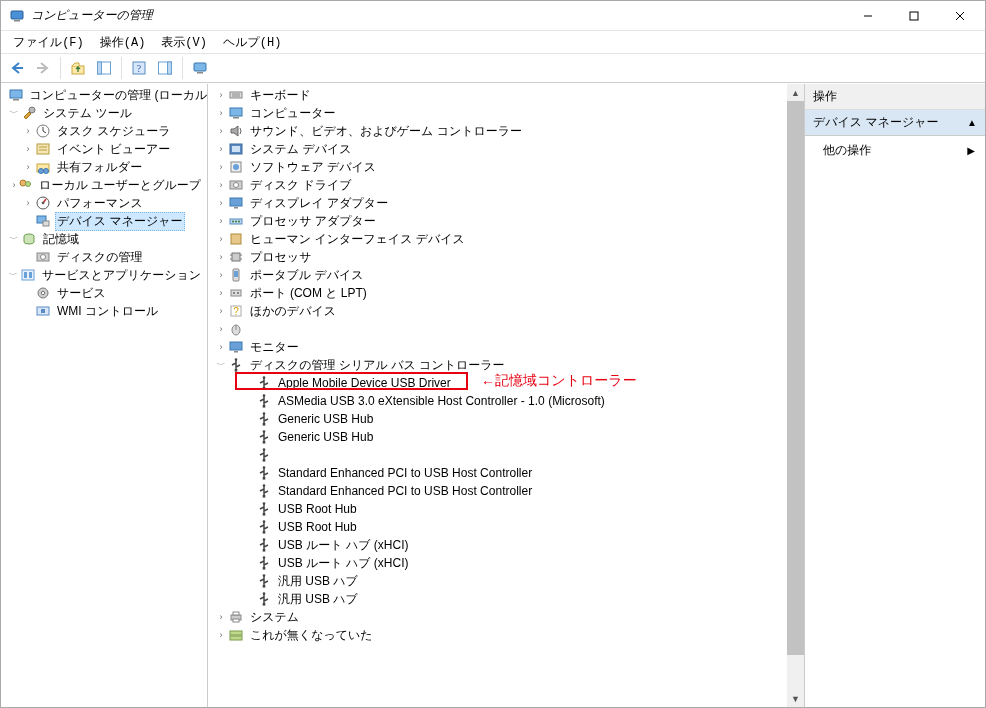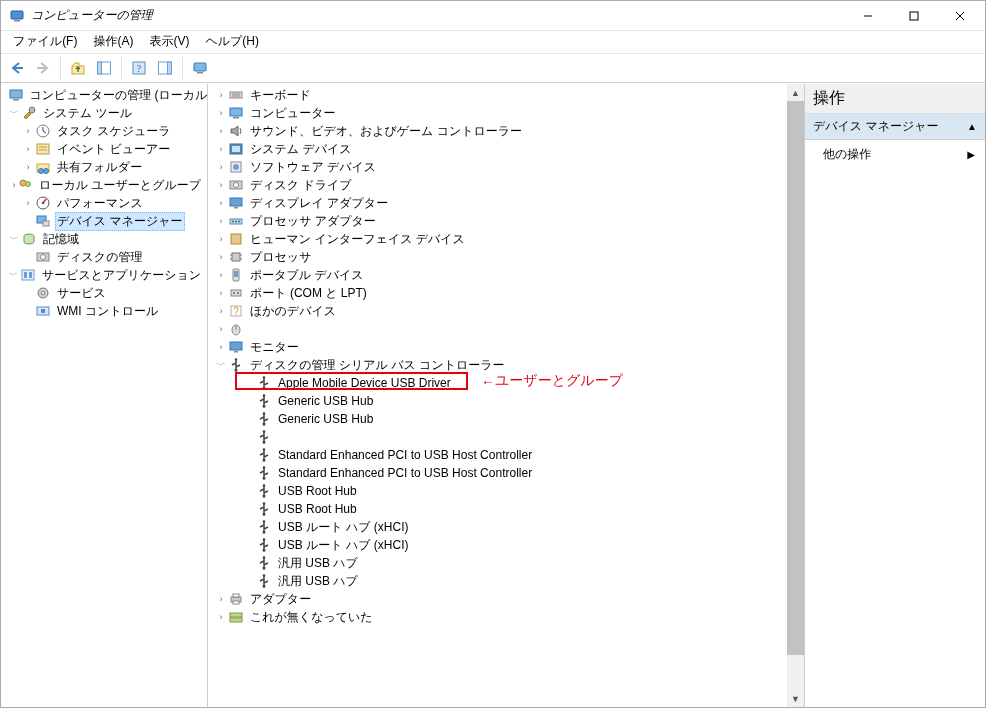--- a/index.html
+++ b/index.html
@@ -32,21 +32,23 @@
   .winbtn {
     width: 46px; height: 30px;
     display: flex; align-items: center; justify-content: center;
     font-family: "Segoe MDL2 Assets", sans-serif;
     font-size: 10px;
   }
   
   .menubar {
     height: 22px;
     display: flex;
+    align-items: center;
     padding: 0 4px;
+    font-family: Liberation Mono, monospace;
   }
   .menuitem { padding: 2px 8px; }
   
   .toolbar {
     height: 30px;
     border-top: 1px solid #e5e5e5;
     border-bottom: 1px solid #ccc;
     display: flex;
     align-items: center;
     padding: 0 4px;
@@ -111,21 +113,21 @@
   .rlabel.sel { background: #cde8ff; border: 1px dotted #7ab7e8; padding: 0 1px; }
 
   
   .ind { display: inline-block; height: 1px; }
 
   
   .actions-header {
     background: #f0f0f0;
     padding: 4px 8px;
     border-bottom: 1px solid #ddd;
-    font-size: 16px;
+    font-size: 12px;
   }
   .actions-sub {
     background: #d9e7f5;
     padding: 4px 8px;
     border-bottom: 1px solid #ccc;
     display: flex; align-items: center; justify-content: space-between;
   }
   .actions-item {
     padding: 6px 10px 6px 18px;
     display: flex; align-items: center; justify-content: space-between;
@@ -583,20 +585,32 @@
         <div class="row">
           <span class="ind" style="width: 32px;"></span>
           <span class="twisty none">›</span>
           <span class="ricon">
             <svg width="16" height="16">
               <path d="M8 2 V14 M8 6 L4 8 M8 10 L12 8" stroke="#444" stroke-width="1.5" fill="none"></path>
               <circle cx="8" cy="2.5" r="1.3" fill="#444"></circle>
               <rect x="6.7" y="12" width="2.6" height="2.6" fill="#444"></rect>
             </svg>
           </span>
+          <span class="rlabel">ASMedia USB 3.0 eXtensible Host Controller - 1.0 (Microsoft)</span>
+        </div>
+        <div class="row">
+          <span class="ind" style="width: 32px;"></span>
+          <span class="twisty none">›</span>
+          <span class="ricon">
+            <svg width="16" height="16">
+              <path d="M8 2 V14 M8 6 L4 8 M8 10 L12 8" stroke="#444" stroke-width="1.5" fill="none"></path>
+              <circle cx="8" cy="2.5" r="1.3" fill="#444"></circle>
+              <rect x="6.7" y="12" width="2.6" height="2.6" fill="#444"></rect>
+            </svg>
+          </span>
           <span class="rlabel">Generic USB Hub</span>
         </div>
         <div class="row">
           <span class="ind" style="width: 32px;"></span>
           <span class="twisty none">›</span>
           <span class="ricon">
             <svg width="16" height="16">
               <path d="M8 2 V14 M8 6 L4 8 M8 10 L12 8" stroke="#444" stroke-width="1.5" fill="none"></path>
               <circle cx="8" cy="2.5" r="1.3" fill="#444"></circle>
               <rect x="6.7" y="12" width="2.6" height="2.6" fill="#444"></rect>
@@ -714,21 +728,21 @@
         <div class="row">
           <span class="ind" style="width: 4px;"></span>
           <span class="twisty">›</span>
           <span class="ricon">
             <svg width="16" height="16">
               <rect x="3" y="6" width="10" height="5" fill="#ccc" stroke="#888"></rect>
               <rect x="5" y="3" width="6" height="3" fill="#fff" stroke="#888"></rect>
               <rect x="5" y="10" width="6" height="3" fill="#fff" stroke="#888"></rect>
             </svg>
           </span>
-          <span class="rlabel">アダプター</span>
+          <span class="rlabel">システム</span>
         </div>
         <div class="row">
           <span class="ind" style="width: 4px;"></span>
           <span class="twisty">›</span>
           <span class="ricon">
             <svg width="16" height="16">
               <rect x="2" y="4" width="12" height="4" fill="#c0d88a" stroke="#7a9a4a"></rect>
               <rect x="2" y="9" width="12" height="4" fill="#c0d88a" stroke="#7a9a4a"></rect>
             </svg>
           </span>
@@ -737,21 +751,21 @@
       </div>
     <div class="scrollbar-track">
       <div class="sb-btn">▲</div>
       <div class="sb-track-inner">
         <div class="sb-thumb" style="height:94%"></div>
       </div>
       <div class="sb-btn">▼</div>
     </div>
 
     <div class="redbox" style="left:27px; top:288px; width:233px; height:18px;"></div>
-    <div class="redtext" style="left:273px; top:288px;">←ユーザーとグループ</div>
+    <div class="redtext" style="left:273px; top:288px;">←記憶域コントローラー</div>
   </div>
 
   <div class="pane rightpane">
     <div class="actions-header">操作</div>
     <div class="actions-sub">
       <span>デバイス マネージャー</span>
       <span style="font-size:10px">▲</span>
     </div>
     <div class="actions-item">
       <span>他の操作</span>

